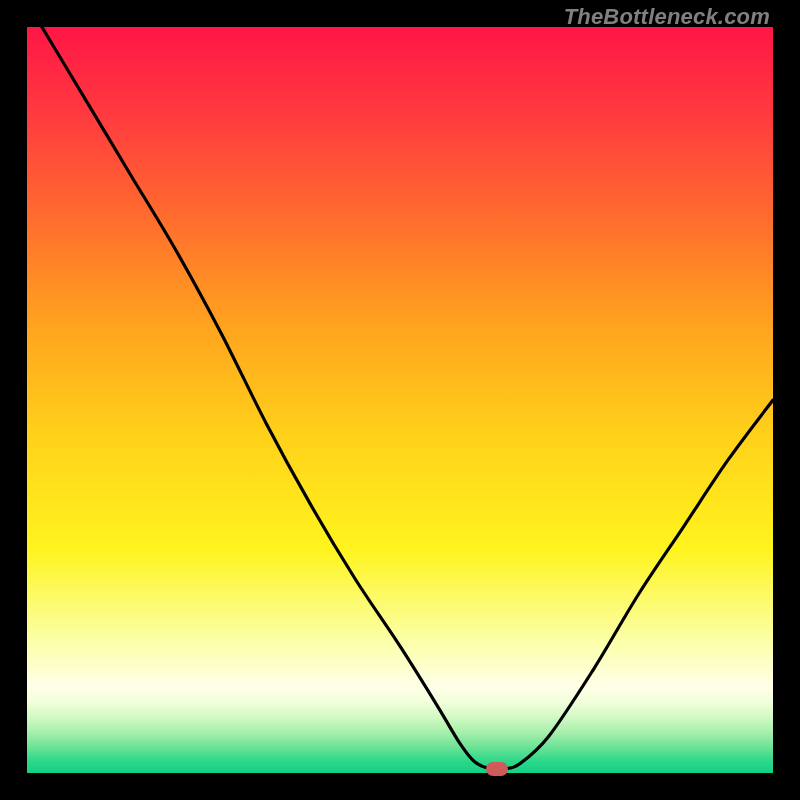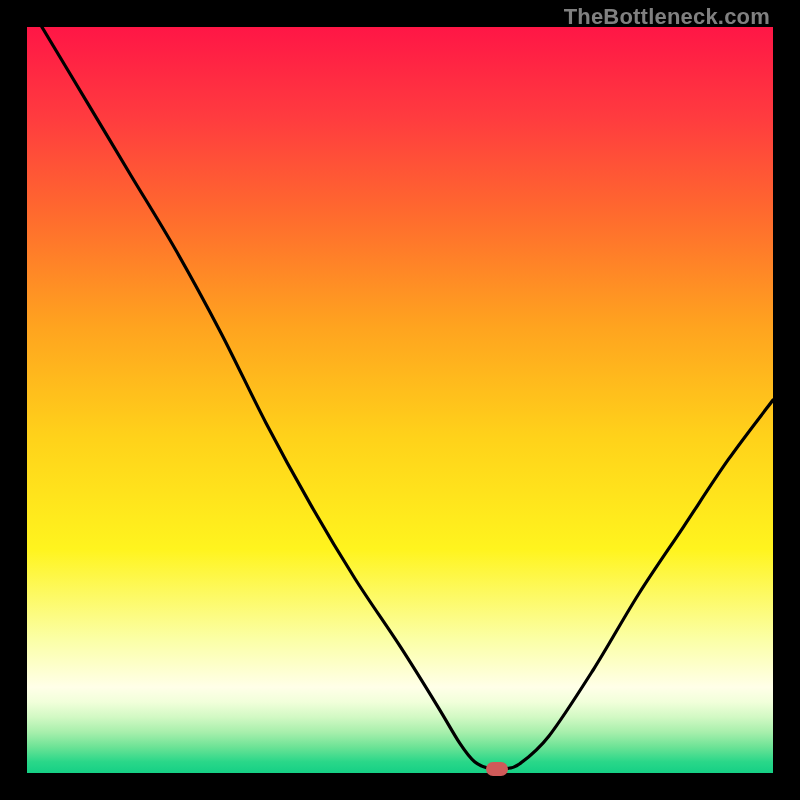--- a/index.html
+++ b/index.html
@@ -8,20 +8,21 @@
     width: 800px;
     height: 800px;
     background: #000;
     overflow: hidden;
   }
   .outer {
     position: relative;
     width: 800px;
     height: 800px;
     box-sizing: border-box;
+    font-style: italic;
   }
   .plot-outer {
     position: absolute;
     left: 27px;
     top: 27px;
     width: 746px;
     height: 746px;
     background: #000;
   }
   .plot {

